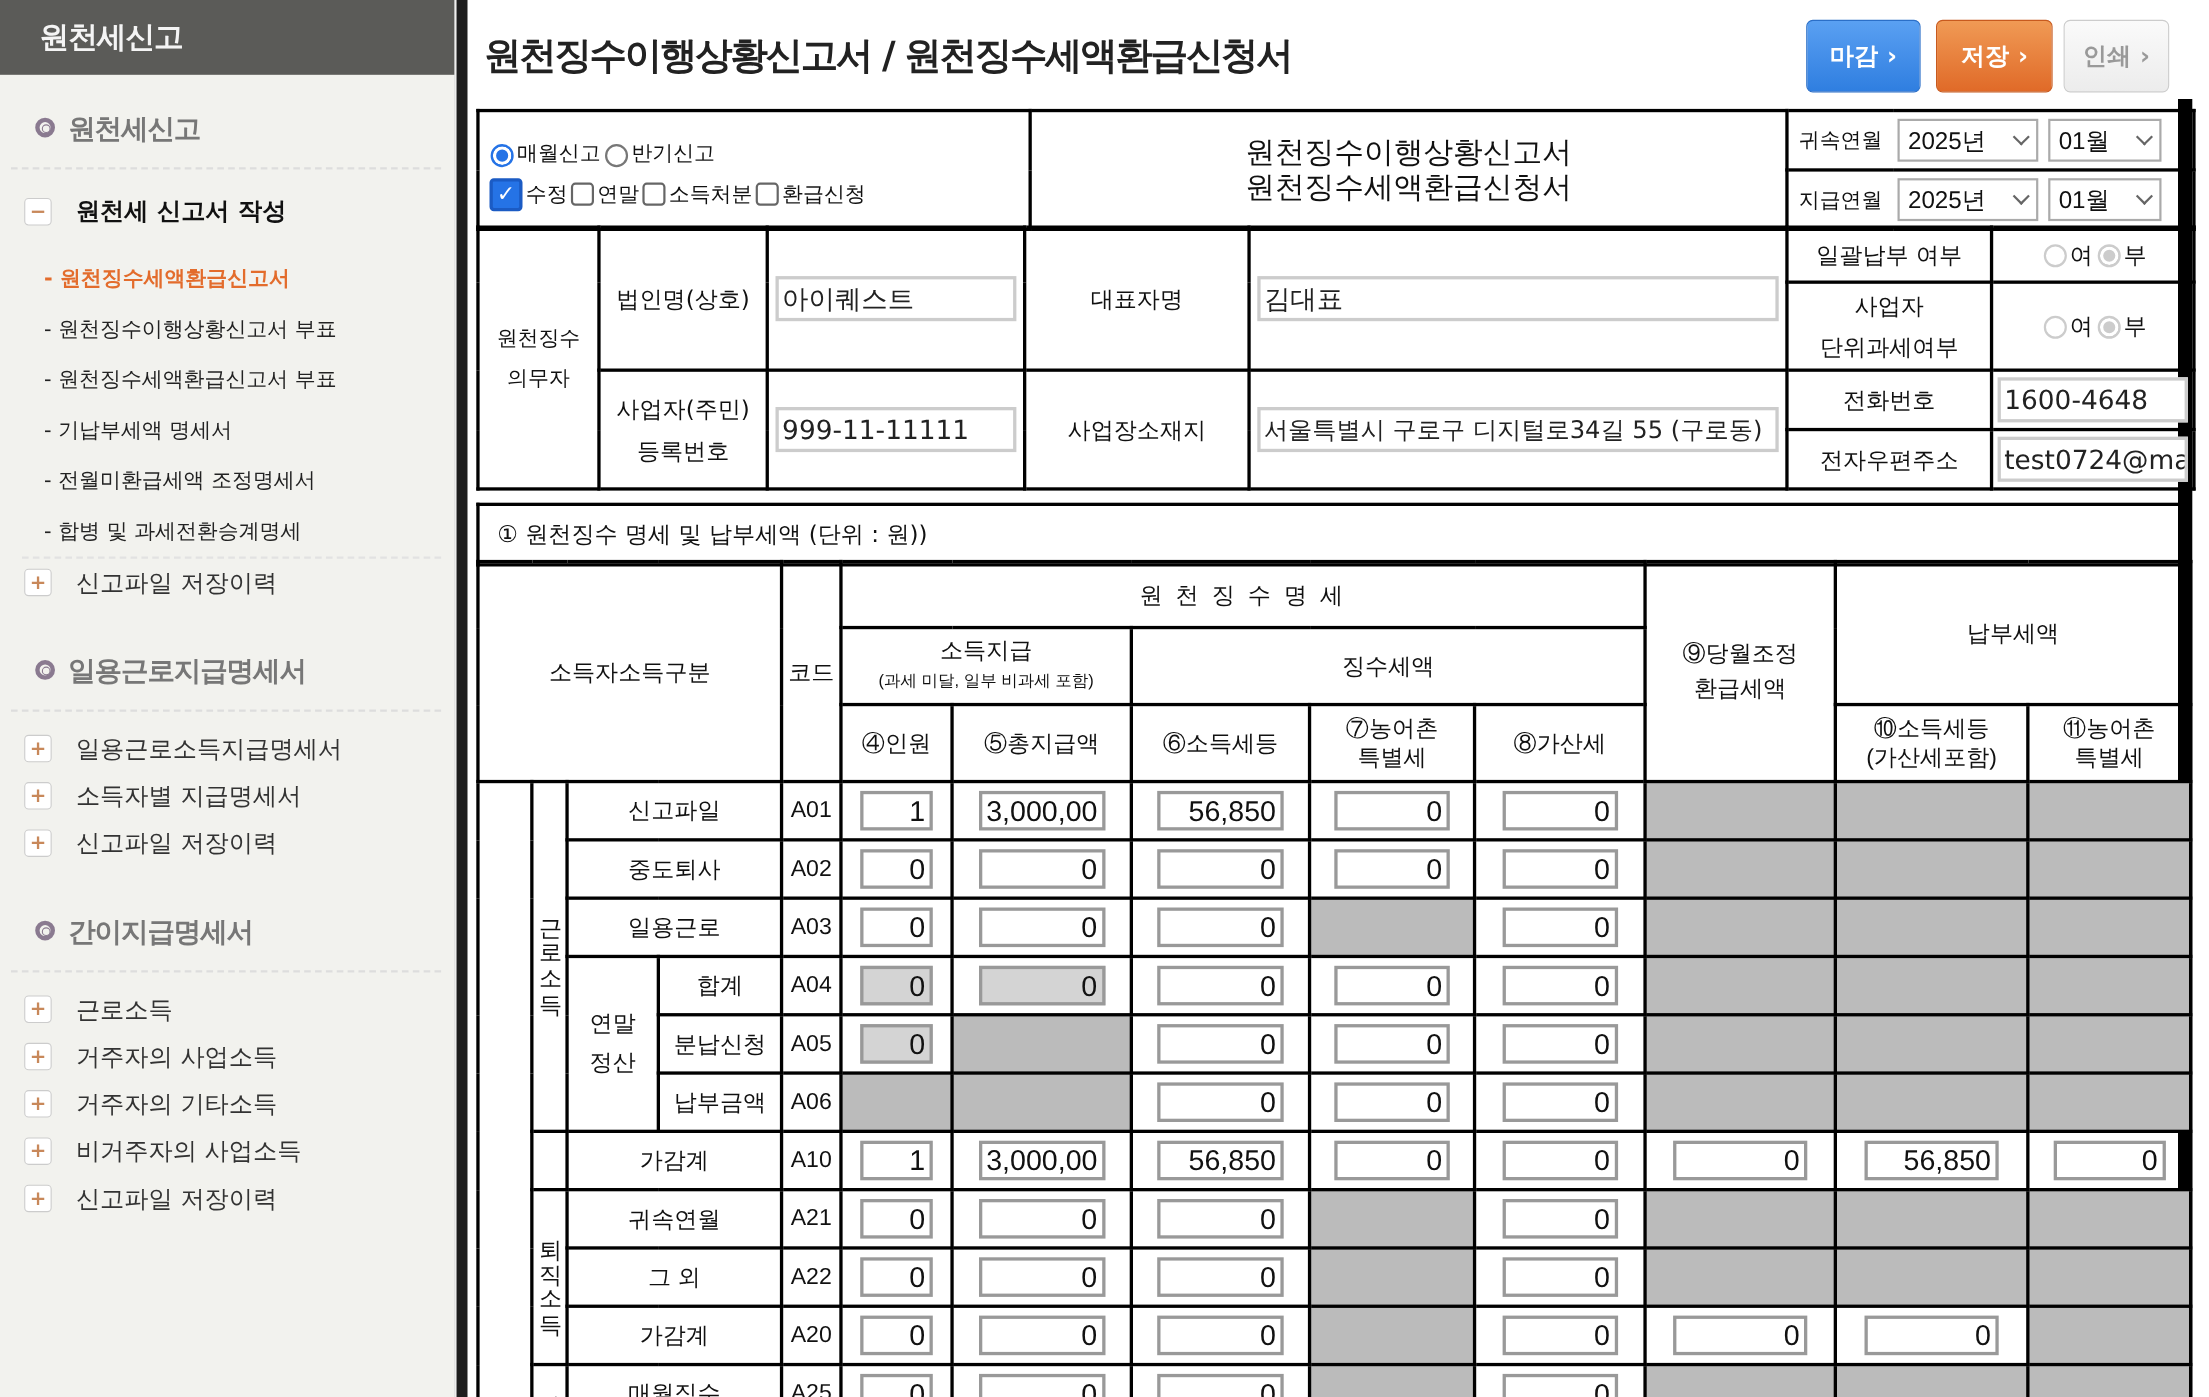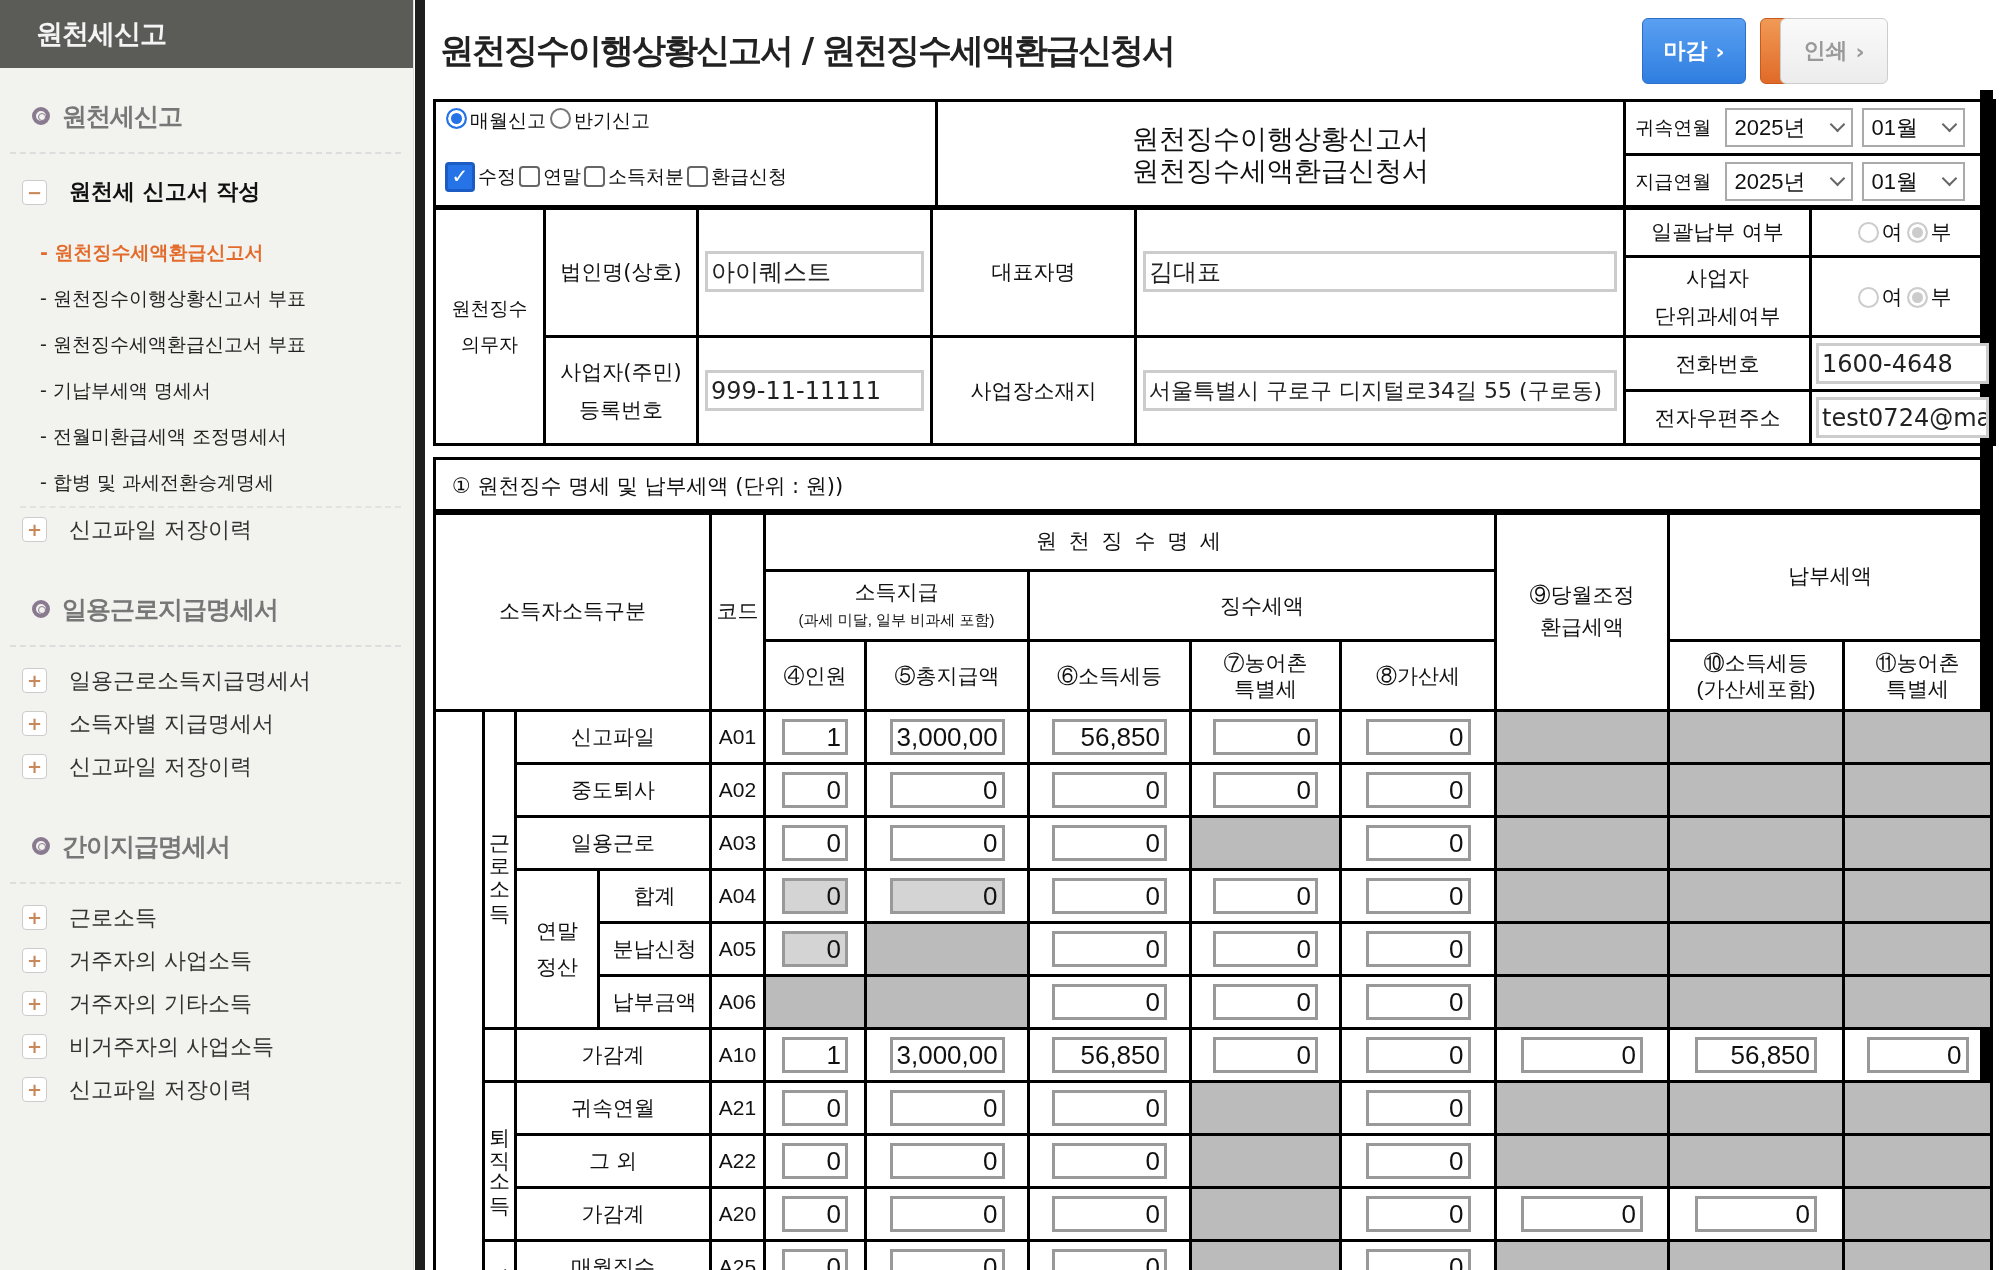--- a/index.html
+++ b/index.html
@@ -13,21 +13,21 @@
 #sidebar .grp.open{font-weight:bold;color:#111;height:76px}
 #sidebar .box{width:25px;height:25px;border:1px solid #ccc;border-radius:4px;background:#fff;margin-right:22px;display:flex;align-items:center;justify-content:center;color:#c8885a;font-weight:bold;font-size:18px}
 #sidebar .sub{height:46px;display:flex;align-items:center;padding-left:40px;font-size:19px;color:#222}
 #sidebar .sub.active{color:#e36c2c;font-weight:bold}
 #sidebar .dash{border-top:2px dashed #e2e2e2;margin:0 12px 0 20px}
 #darkbar{position:absolute;left:415px;top:0;width:10px;height:1270px;background:#1e1e1e}
 #title{position:absolute;left:440px;top:28px;font-size:34px;font-weight:bold;letter-spacing:-2px;color:#222}
 .btn{position:absolute;top:18px;height:66px;border-radius:6px;font-size:22px;font-weight:bold;display:flex;align-items:center;justify-content:center;gap:8px}
 #btn-close{left:1642px;width:104px;background:linear-gradient(#5aa0f2,#2f7ee0);color:#fff;border:1px solid #2b6fc8}
 #btn-save{left:1760px;width:106px;background:linear-gradient(#f09a55,#e06a28);color:#fff;border:1px solid #c85a1e}
-#btn-print{left:1780px;width:108px;background:linear-gradient(#fafafa,#ececec);color:#999;border:1px solid #ccc}
+#btn-print{left:1876px;width:96px;background:linear-gradient(#fafafa,#ececec);color:#999;border:1px solid #ccc}
 #rbar{position:absolute;left:1980px;top:90px;width:13px;height:1180px;background:#000}
 .frm{position:absolute;border-collapse:collapse;table-layout:fixed}
 .frm td{border:3px solid #000;text-align:center;vertical-align:middle;font-size:21px}
 .inp{border:3px solid #ccc;background:#fff;height:41px;font-size:24px;padding:0 3px;text-align:left;display:flex;align-items:center;font-family:"DejaVu Sans",sans-serif;color:#222;white-space:nowrap;overflow:hidden}
 .sel{border:2px solid #aaa;height:39px;font-size:22px;display:flex;align-items:center;justify-content:space-between;padding:0 8px 0 8px;font-family:"Liberation Sans",sans-serif;background:#fff}
 .sel .chev{width:11px;height:11px;border-right:2px solid #666;border-bottom:2px solid #666;transform:rotate(45deg);margin-top:-6px}
 .radio{display:inline-block;width:21px;height:21px;border-radius:50%;border:2px solid #777;vertical-align:middle;margin:0 3px 0 4px;background:#fff}
 .radio.on{border:2px solid #2573e6;box-shadow:inset 0 0 0 3px #fff;background:#2573e6}
 .radio.dis{border:2px solid #ccc}
 .radio.dis.on{background:#ccc;box-shadow:inset 0 0 0 3px #fff}
@@ -130,21 +130,21 @@
 <table class="frm" style="left:433px;top:99px;width:1560px">
   <colgroup>
       <col style="width:502px">
       <col style="width:688px">
       <col style="width:96px">
       <col style="width:274px">
     </colgroup>
   <tbody>
       <tr style="height:54px">
     <td rowspan="2" style="text-align:left;padding-left:6px;font-size:19px">
-      <div style="height:44px;display:flex;align-items:flex-start">
+      <div style="height:44px;display:flex;align-items:flex-end">
         <span class="radio on"></span>
             <span>매월신고</span>
         <span class="radio"></span>
             <span>반기신고</span>
       </div>
       <div style="height:50px;display:flex;align-items:center">
         <span class="chk on">✓</span>
             <span>수정</span>
         <span class="chk"></span>
             <span>연말</span>

